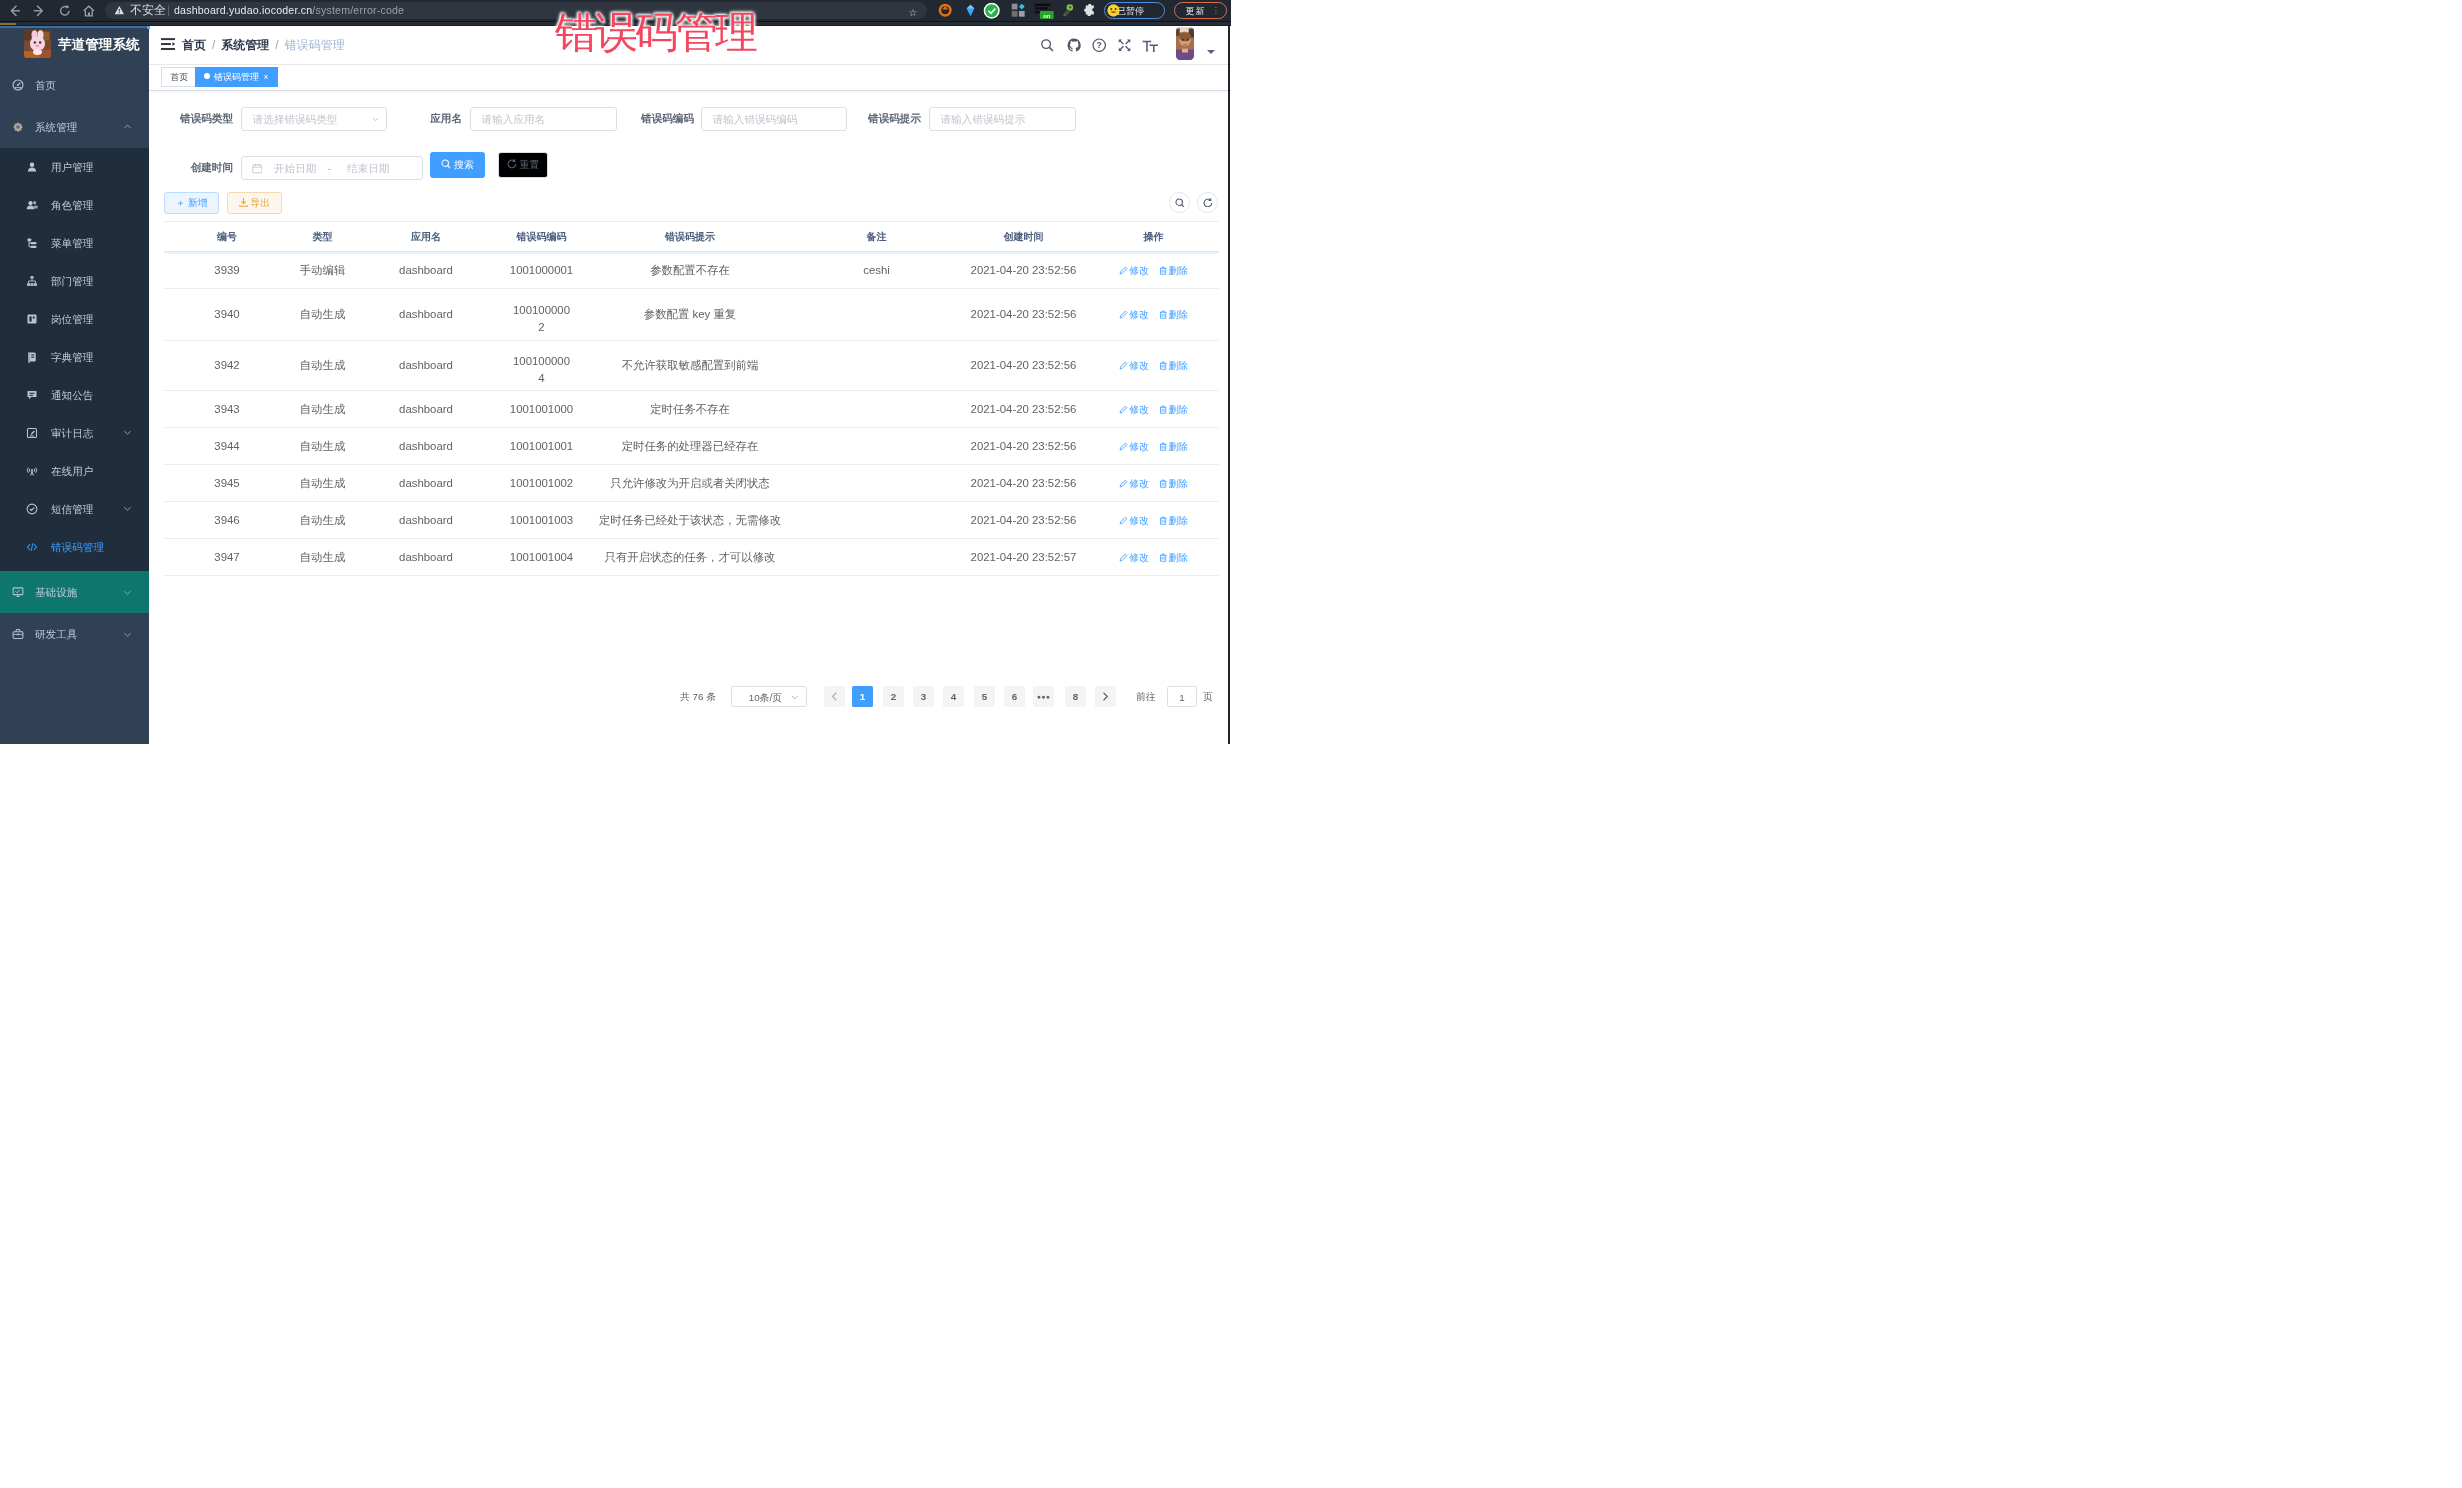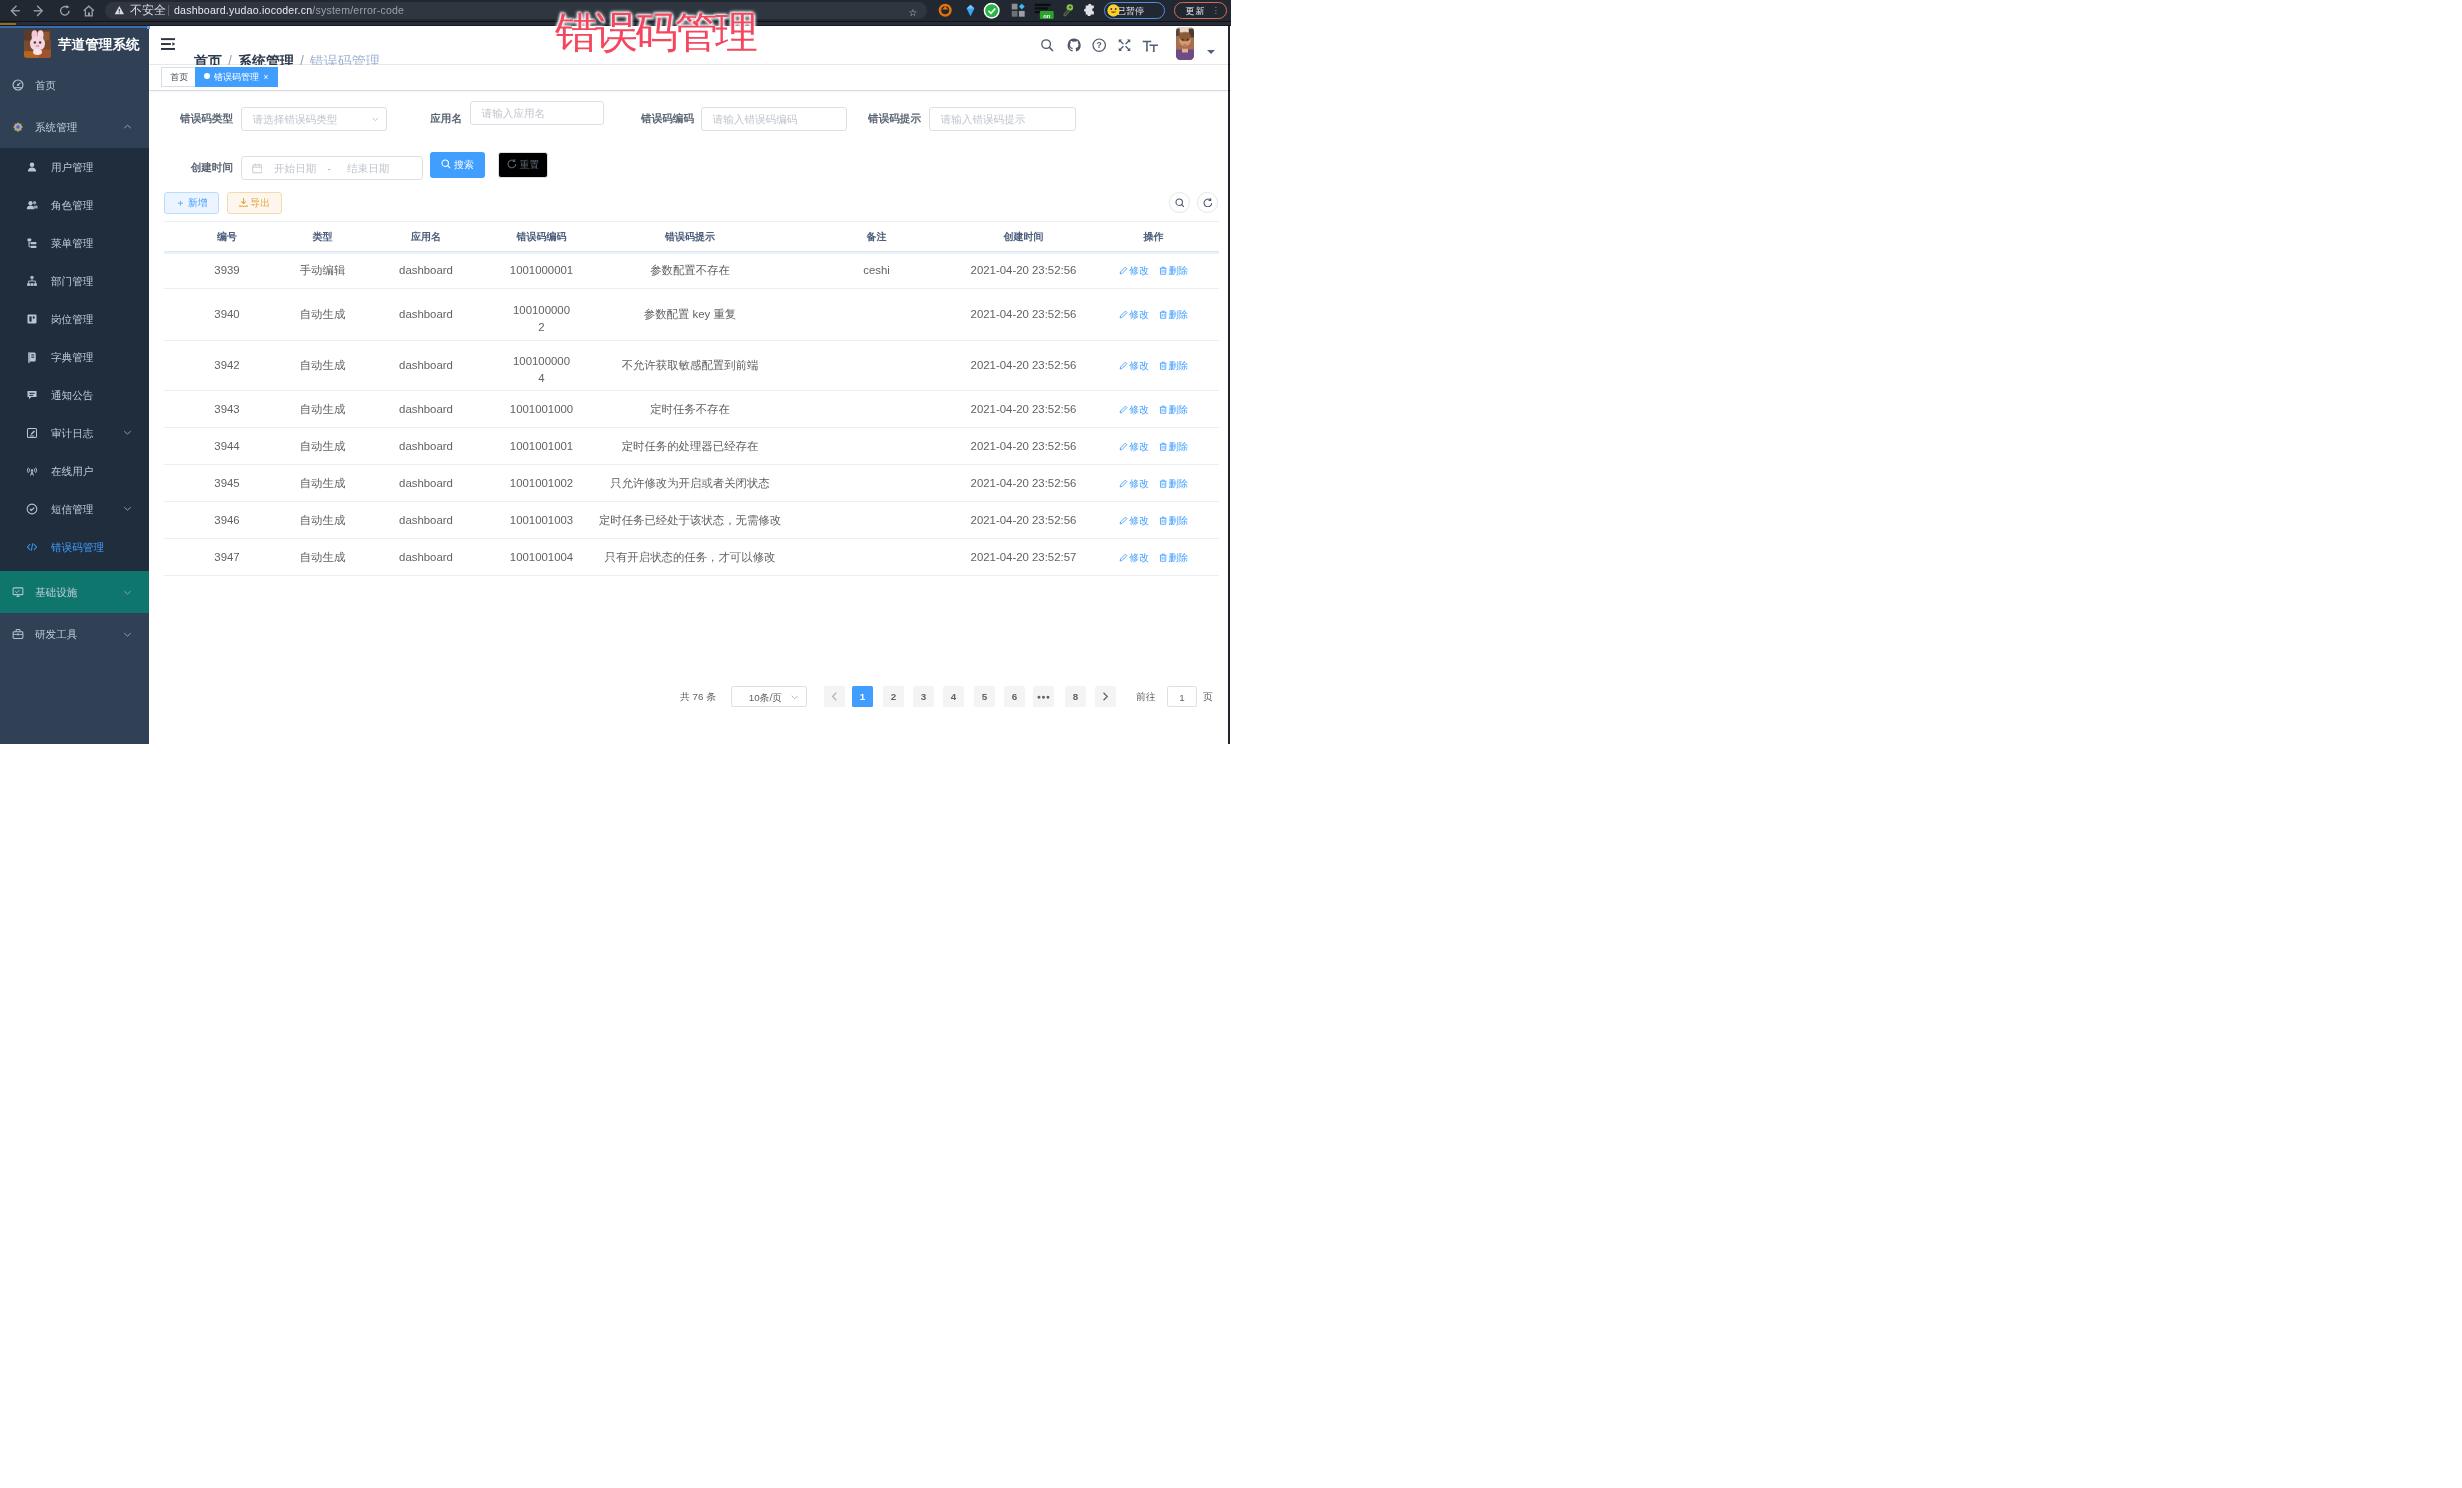--- a/index.html
+++ b/index.html
@@ -31,21 +31,21 @@
 .sub{background:#1f2d3d;padding-bottom:5.3px;}
 .mi .ic{position:absolute;left:12px;top:50%;margin-top:-6px;width:12px;height:12px;opacity:.92;}
 .smi .ic{position:absolute;left:26px;top:50%;margin-top:-6px;width:12px;height:12px;opacity:.92;}
 .mi .tx{position:absolute;left:35px;top:0;line-height:42px;}
 .smi .tx{position:absolute;left:51px;top:0;line-height:38px;}
 .mi .ar,.smi .ar{position:absolute;left:123px;top:50%;margin-top:-2.7px;width:9px;height:5.3px;}
 .active{color:#409eff;}
 
 .navbar{position:absolute;left:149px;top:26px;width:1082px;height:39px;background:#fff;border-bottom:0.8px solid rgba(0,0,0,.09);}
 .hamb{position:absolute;left:12px;top:11.4px;width:14.4px;height:14.4px;}
-.bc{position:absolute;left:45px;top:0;line-height:38px;font-size:14px;color:#303a4d;white-space:nowrap;margin-top:16px;}
+.bc{position:absolute;left:33px;top:0;line-height:38px;font-size:12px;color:#303a4d;white-space:nowrap;}
 .bc b{font-weight:bold;color:#2e3a4d;}
 .bc .sl{color:#97a8be;margin:0 6px;font-weight:normal;}
 .bc .last{color:#9fb3d4;}
 .nico{position:absolute;top:12px;width:14.4px;height:14.4px;color:#5a6270;}
 .navatar{position:absolute;left:1027px;top:1.1px;width:18px;height:33px;border-radius:4.5px;overflow:hidden;}
 .ncaret{position:absolute;left:1058px;top:24px;width:0;height:0;border-left:4.2px solid transparent;border-right:4.2px solid transparent;border-top:4.9px solid #54617a;}
 
 .tagsbar{position:absolute;left:149px;top:65px;width:1082px;height:26px;background:#fff;border-bottom:0.8px solid #d8dce5;box-shadow:0 0.8px 2.3px 0 rgba(0,0,0,.08);}
 .tag{position:absolute;top:1.9px;height:19.7px;line-height:19px;font-size:9px;padding:0 8.3px;border:0.8px solid #d8dce5;background:#fff;color:#495060;}
 .tag.on{background:#409eff;border-color:#409eff;color:#fff;}
@@ -368,21 +368,21 @@
   <div class="tag on" style="left:46px"><span class="dot"></span>错误码管理<span class="x">×</span></div>
 </div>
 <div class="flabel" style="left:163px;top:107px;width:70px">错误码类型</div>
 <div class="finput" style="left:241px;top:107px;width:146px">
     <div class="ph">请选择错误码类型</div>
     <svg class="caret" viewBox="0 0 10 6">
       <path d="M1 1 L5 5 L9 1" fill="none" stroke="#c0c4cc" stroke-width="1.4"></path>
     </svg>
   </div>
 <div class="flabel" style="left:409px;top:107px;width:53px">应用名</div>
-<div class="finput" style="left:470px;top:101px;width:134px">
+<div class="finput" style="left:470px;top:107px;width:147px">
     <div class="ph">请输入应用名</div>
   </div>
 <div class="flabel" style="left:633px;top:107px;width:61px">错误码编码</div>
 <div class="finput" style="left:701px;top:107px;width:146px">
     <div class="ph">请输入错误码编码</div>
   </div>
 <div class="flabel" style="left:860px;top:107px;width:61px">错误码提示</div>
 <div class="finput" style="left:929px;top:107px;width:147px">
     <div class="ph">请输入错误码提示</div>
   </div>

